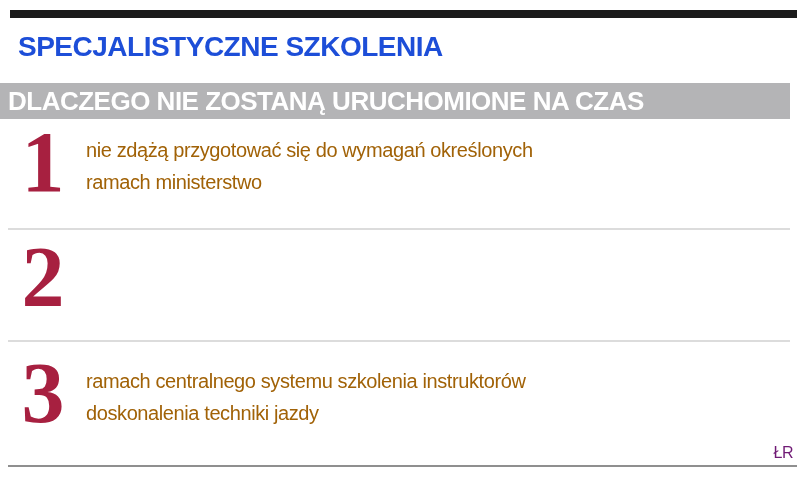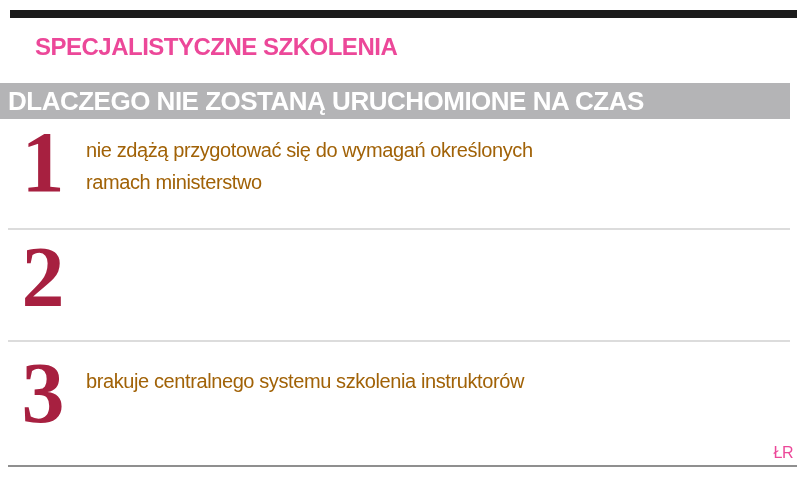--- a/index.html
+++ b/index.html
@@ -18,27 +18,27 @@
   .top-rule {
     position: absolute;
     left: 10px;
     top: 10px;
     width: 787px;
     height: 8px;
     background: #1b1b1b;
   }
   .page-title {
     position: absolute;
-    left: 35px;
+    left: 18px;
     top: 31px;
-    font-size: 24px;
+    font-size: 28px;
     line-height: 32px;
     font-weight: 700;
     letter-spacing: -0.5px;
-    color: #ec4899;
+    color: #1d4ed8;
     white-space: nowrap;
   }
   .banner {
     position: absolute;
     left: 0;
     top: 83px;
     width: 790px;
     height: 36px;
     background: #b4b4b6;
   }
@@ -89,21 +89,21 @@
   .divider-1 { top: 228px; }
   .divider-2 { top: 340px; }
   .credit {
     position: absolute;
     left: 0;
     top: 444px;
     width: 793px;
     text-align: right;
     font-size: 16px;
     line-height: 18px;
-    color: #ec4899;
+    color: #701a75;
     letter-spacing: -0.5px;
   }
   .bottom-rule {
     position: absolute;
     left: 8px;
     top: 465px;
     width: 789px;
     height: 2px;
     background: #8f8f8f;
   }
@@ -135,21 +135,22 @@
     <span class="item-number">2</span>
     <div class="item-text">
     </div>
   </div>
 
   <div class="divider divider-2"></div>
 
   <div class="item item-3">
     <span class="item-number">3</span>
     <div class="item-text">
-      <div>brakuje centralnego systemu szkolenia instruktorów</div>
+      <div>ramach centralnego systemu szkolenia instruktorów</div>
+      <div>doskonalenia techniki jazdy</div>
     </div>
   </div>
 
   <div class="credit">ŁR</div>
 
   <div class="bottom-rule"></div>
 
 </div>
 
 </body></html>

